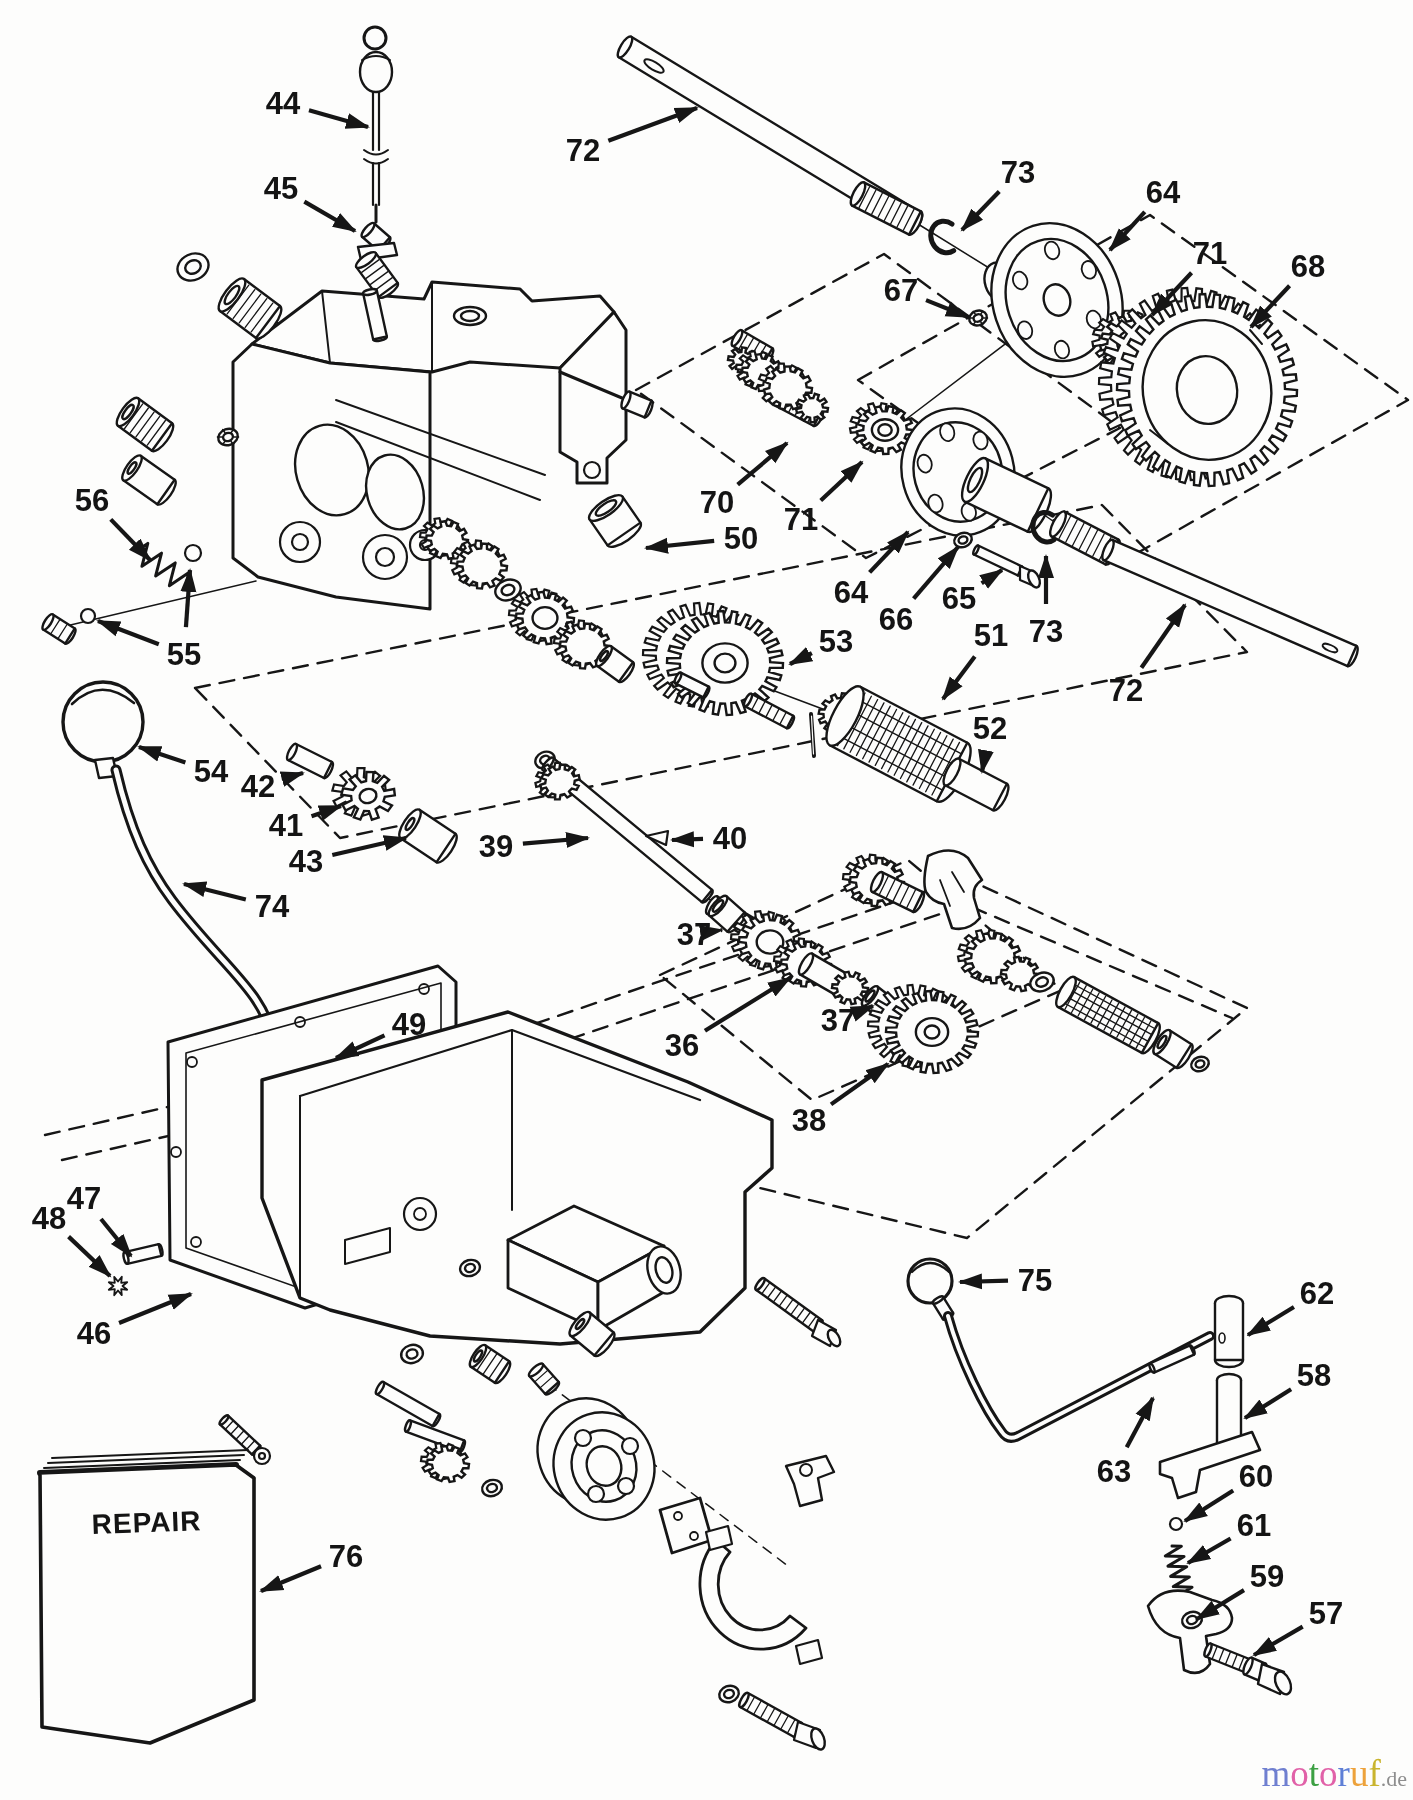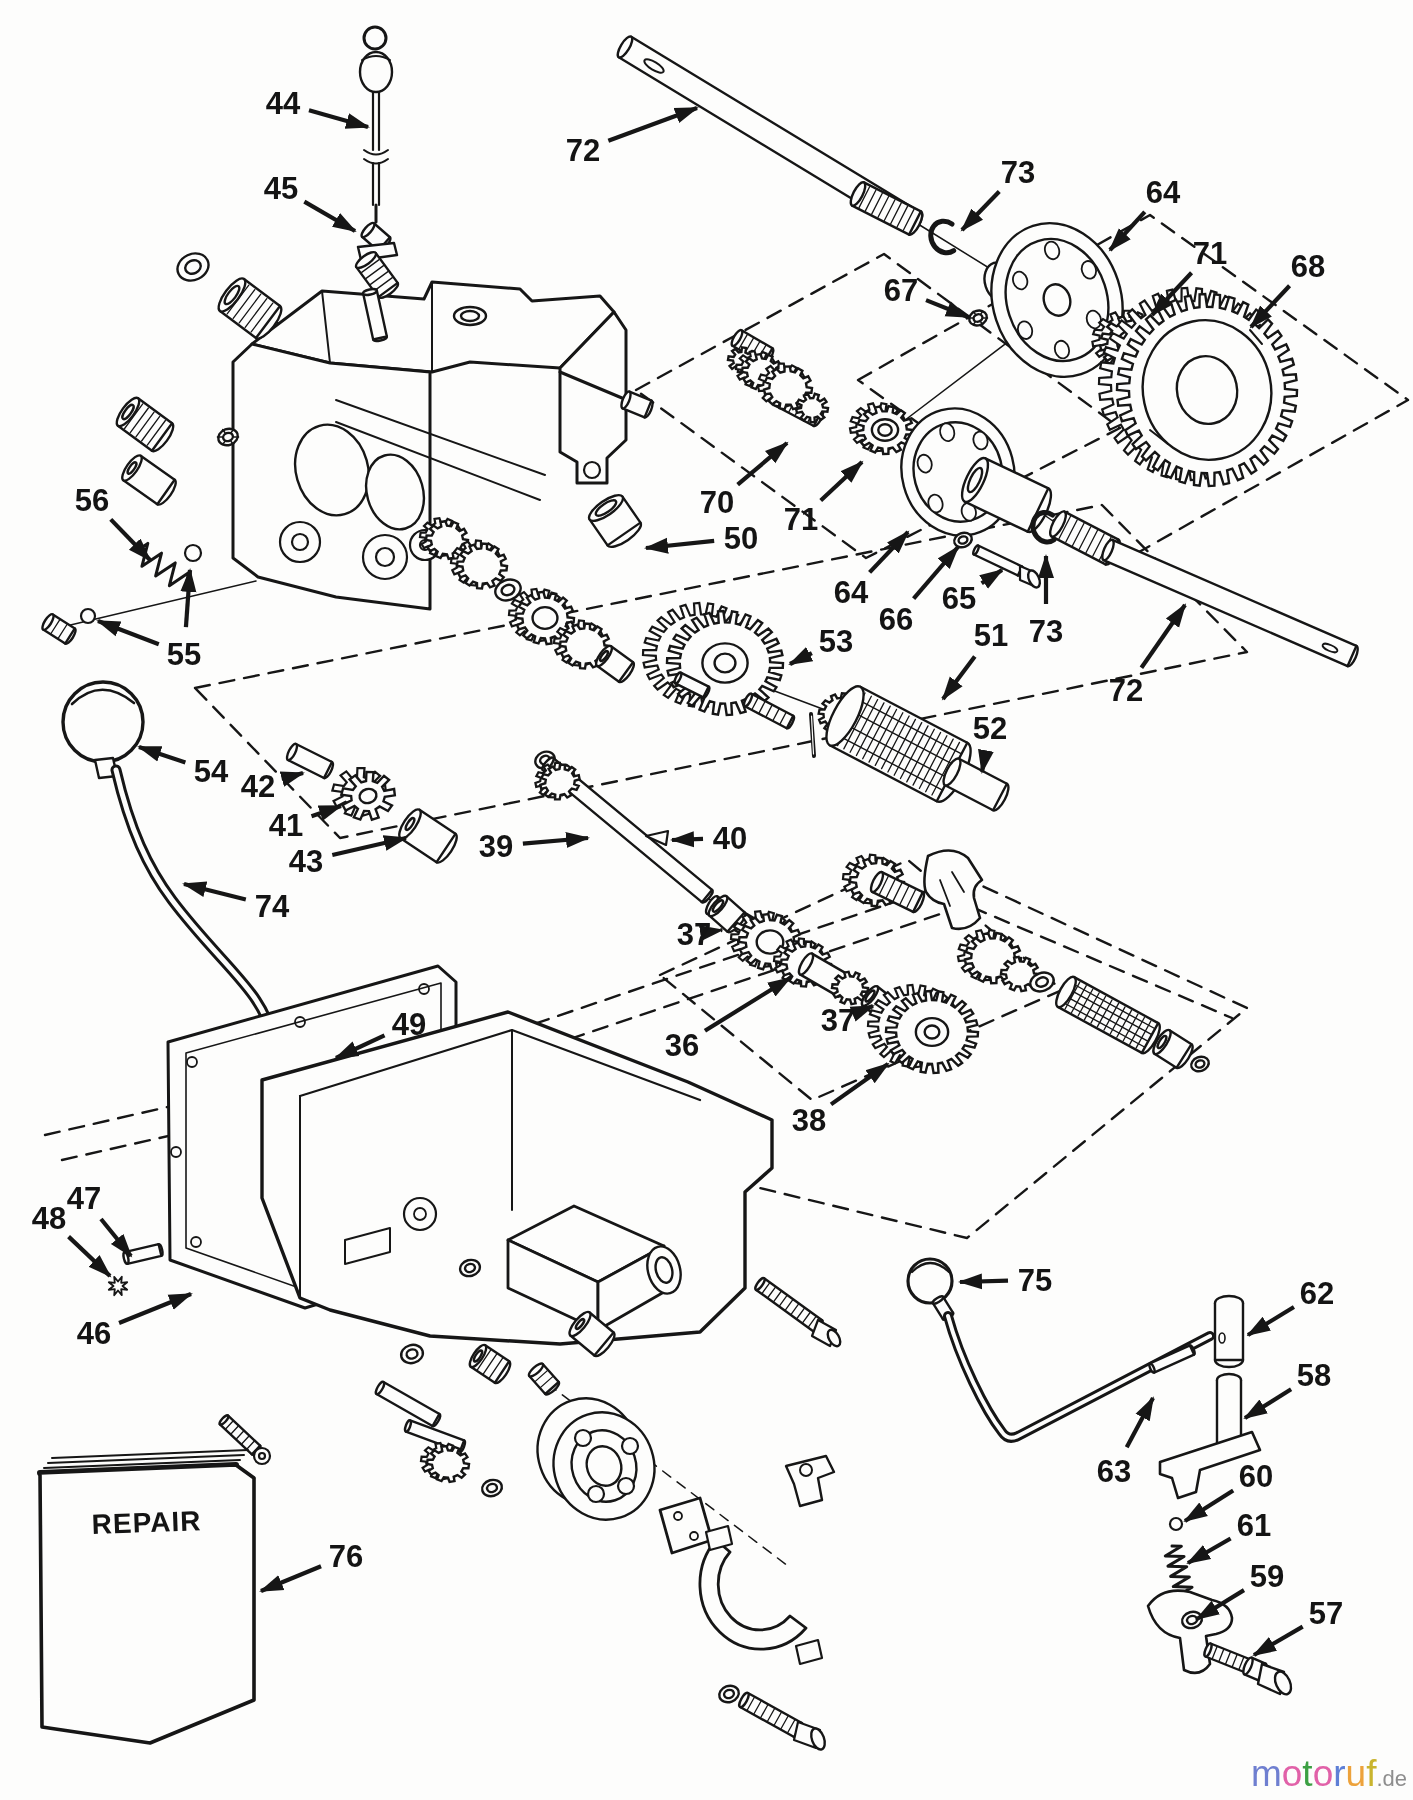--- a/index.html
+++ b/index.html
@@ -1,20 +1,20 @@
 <!DOCTYPE html>
 <html><head>
 <meta charset="utf-8">
 <style>
   html,body{margin:0;padding:0;background:#e8e8e8;font-family:"Liberation Sans",sans-serif;}
   #page{position:relative;width:1413px;height:1800px;background:#fdfdfc;overflow:hidden;margin:0 auto;}
   svg{position:absolute;left:0;top:0;}
   .booktxt{font-family:"Liberation Sans",sans-serif;font-weight:bold;font-size:28px;fill:#141414;letter-spacing:1px;}
   .lbl{font-family:"Liberation Sans",sans-serif;font-weight:bold;font-size:31px;fill:#141414;}
-  #watermark{position:absolute;right:6px;bottom:8px;font-family:Liberation Sans, sans-serif;font-size:37px;line-height:1;user-select:none;}
+  #watermark{position:absolute;right:6px;bottom:8px;font-family:Liberation Serif, serif;font-size:37px;line-height:1;user-select:none;}
   #watermark .suffix{font-size:22px;}
 </style>
 </head>
 <body>
 
 <div id="page">
   <svg id="art" width="1413" height="1800" viewBox="0 0 1413 1800">
     <defs>
       <marker id="ah" markerUnits="userSpaceOnUse" markerWidth="26" markerHeight="18" refX="22" refY="9" orient="auto">
         <path d="M0,1 L24,9 L0,17 Z" fill="#161616"></path>

